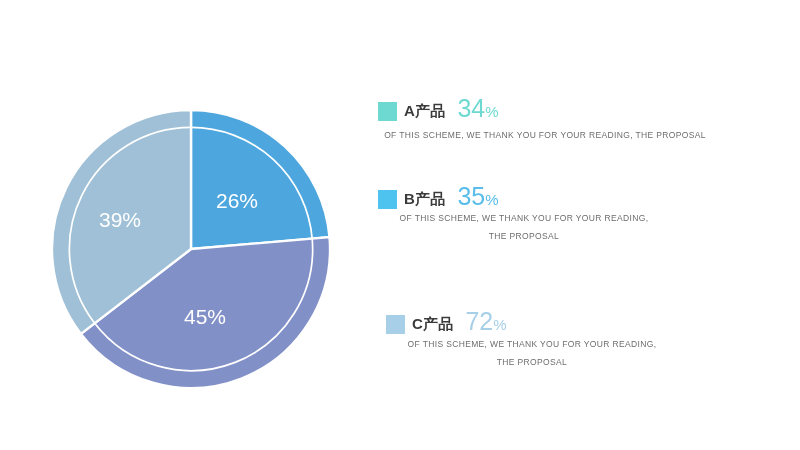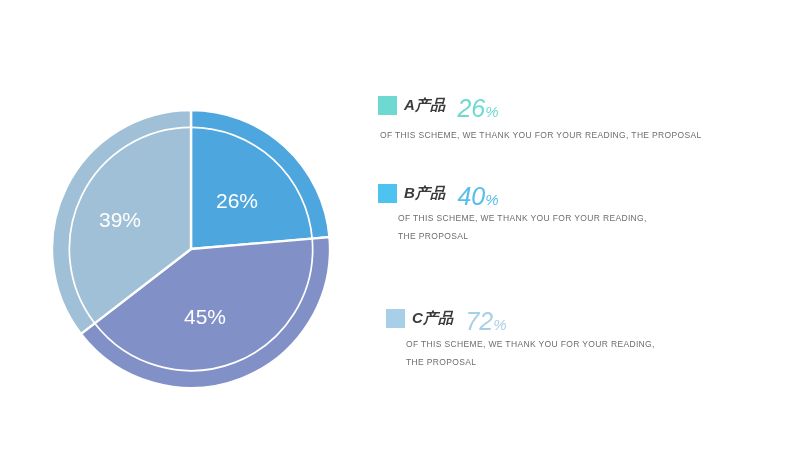--- a/index.html
+++ b/index.html
@@ -49,23 +49,22 @@
     left: 370px;
     top: 96px;
     width: 420px;
   }
   .legend-entry {
     position: relative;
     margin-bottom: 18px;
   }
   .legend-head {
     display: flex;
-    align-items: flex-start;
+    align-items: flex-end;
     white-space: nowrap;
-    font-style: italic;
   }
   .legend-swatch {
     width: 19px;
     height: 19px;
     flex: 0 0 19px;
     margin-right: 7px;
   }
   .legend-label {
     font-size: 15px;
     font-weight: bold;
@@ -80,20 +79,21 @@
   }
   .legend-pct .sym {
     font-size: 15px;
   }
   .legend-desc {
     font-size: 8.5px;
     color: #6d6d6d;
     letter-spacing: 0.35px;
     line-height: 2.05;
     margin-top: 3px;
+    text-align: center;
   }
 
   
   #entry-a { margin-left: 8px; }
   #entry-a .legend-desc { margin-left: 2px; margin-top: 6px; width: 330px; }
 
   #entry-b { margin-left: 8px; margin-top: 40px; }
   #entry-b .legend-desc { margin-left: 20px; margin-top: 1px; width: 252px; }
 
   #entry-c { margin-left: 16px; margin-top: 64px; }
@@ -123,30 +123,30 @@
         </g>
     </svg>
   </div>
 
   <div id="legend">
 
     <div class="legend-entry" id="entry-a">
       <div class="legend-head">
         <span class="legend-swatch" style="background: rgb(110, 217, 208);"></span>
         <span class="legend-label">A产品</span>
-        <span class="legend-pct" style="color: rgb(110, 217, 208);"><span>26</span><span class="sym">%</span></span>
+        <span class="legend-pct" style="color: rgb(110, 217, 208);"><span>34</span><span class="sym">%</span></span>
       </div>
       <div class="legend-desc">OF THIS SCHEME, WE THANK YOU FOR YOUR READING, THE PROPOSAL</div>
     </div>
 
     <div class="legend-entry" id="entry-b">
       <div class="legend-head">
         <span class="legend-swatch" style="background: rgb(79, 195, 240);"></span>
         <span class="legend-label">B产品</span>
-        <span class="legend-pct" style="color: rgb(88, 189, 234);"><span>40</span><span class="sym">%</span></span>
+        <span class="legend-pct" style="color: rgb(88, 189, 234);"><span>35</span><span class="sym">%</span></span>
       </div>
       <div class="legend-desc">OF THIS SCHEME, WE THANK YOU FOR YOUR READING, THE PROPOSAL</div>
     </div>
 
     <div class="legend-entry" id="entry-c">
       <div class="legend-head">
         <span class="legend-swatch" style="background: rgb(168, 207, 232);"></span>
         <span class="legend-label">C产品</span>
         <span class="legend-pct" style="color: rgb(168, 207, 232);"><span>72</span><span class="sym">%</span></span>
       </div>

